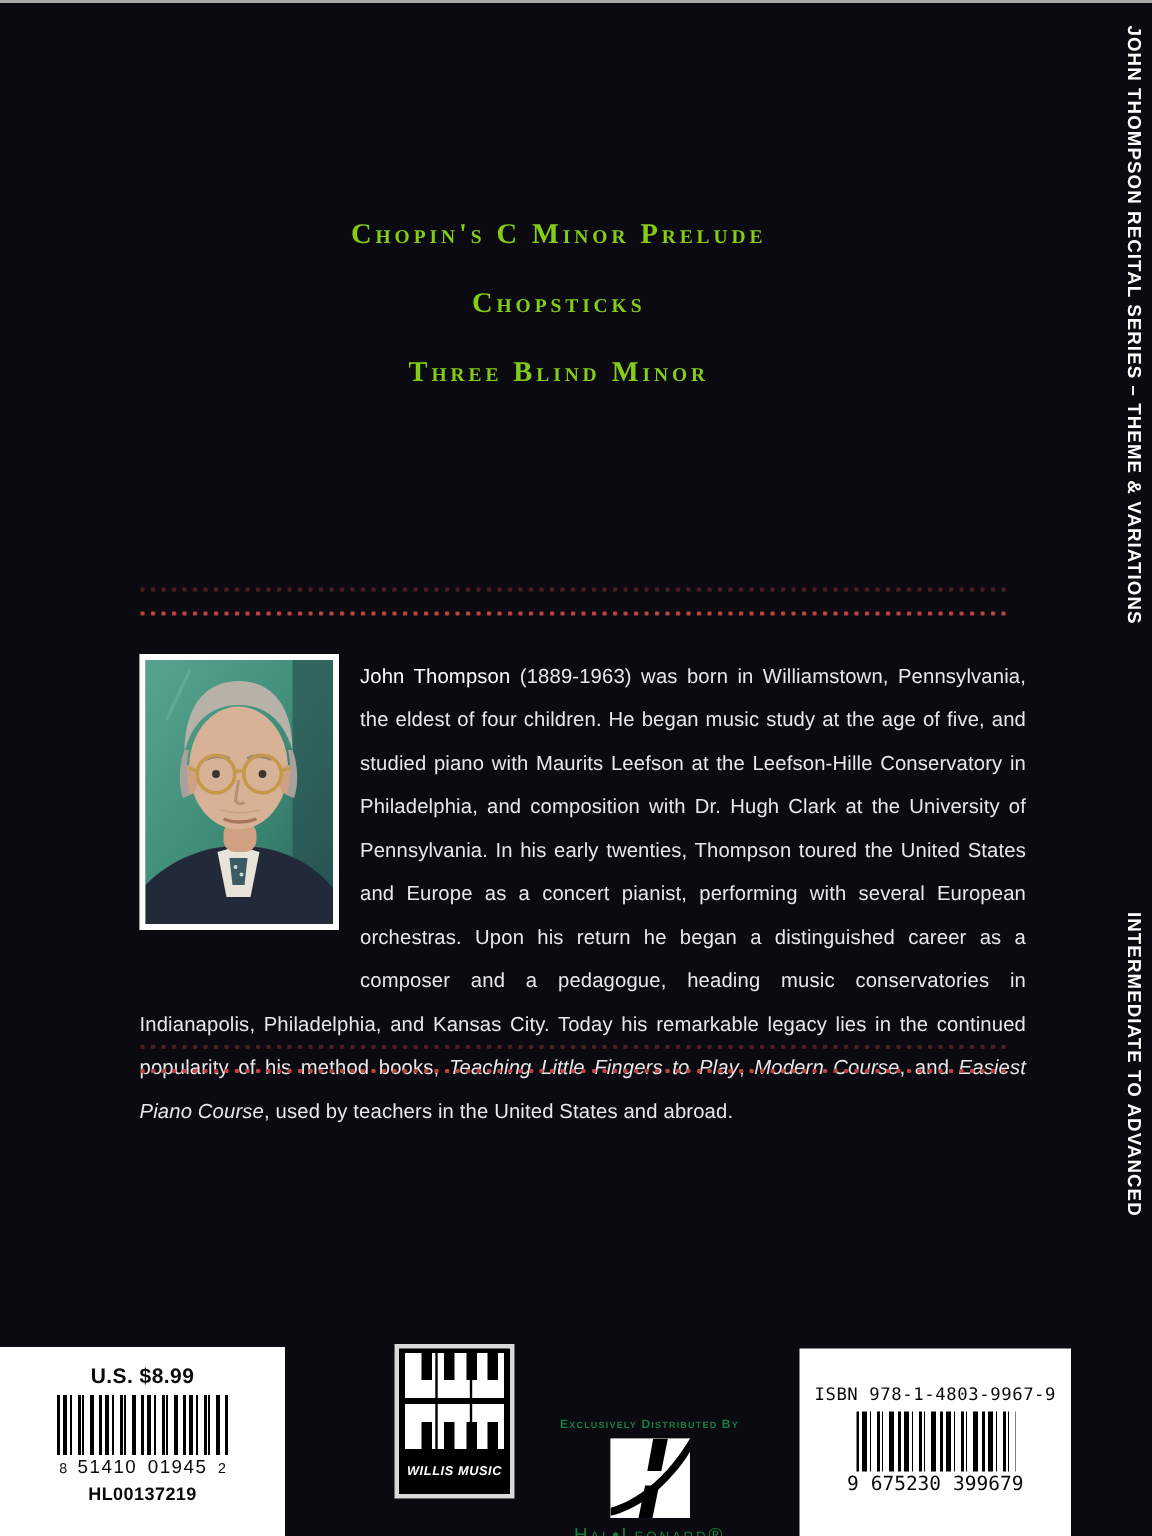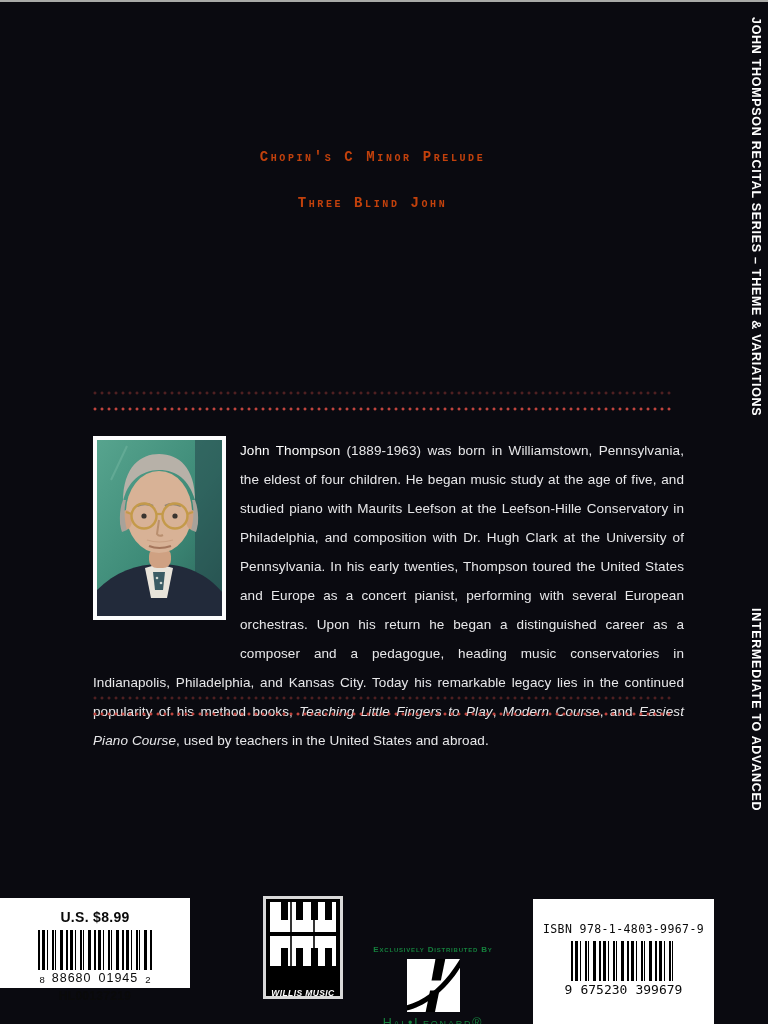--- a/index.html
+++ b/index.html
@@ -7,23 +7,23 @@
     position:relative;width:768px;height:1024px;overflow:hidden;
     background:#0a0a10;
     font-family:"Liberation Sans",sans-serif;
   }
   .scan-edge-top{position:absolute;left:0;top:0;width:768px;height:2px;background:#dfe0da;opacity:.75;}
 
   
   .titles{position:absolute;left:10px;top:134px;width:725px;text-align:center;}
   .song-title{
     display:block;height:46px;line-height:46px;
-    font-family:Liberation Mono, monospace;
+    font-family:Liberation Serif, serif;
     font-variant:small-caps;
-    font-size:14px;letter-spacing:2.6px;color:#c2410c;font-weight:600;
+    font-size:19px;letter-spacing:2.6px;color:#84cc16;font-weight:600;
   }
 
   
   .divider{position:absolute;left:93px;width:578px;height:20px;}
   .dot-row{
     width:100%;height:4px;
     background-image:radial-gradient(circle at 2px 2px,#c0443e 1.35px,rgba(0,0,0,0) 1.7px);
     background-size:7px 4px;background-repeat:repeat-x;
   }
   .dot-row.faint{opacity:.38;margin-bottom:12px;}
@@ -48,21 +48,21 @@
   .spine-text{
     position:absolute;right:5px;color:#ffffff;font-weight:bold;
     font-size:12.5px;letter-spacing:.7px;
     writing-mode:vertical-rl;white-space:nowrap;
   }
   .spine-top{top:17px;}
   .spine-bottom{top:608px;}
 
   
   .panel{position:absolute;background:#ffffff;color:#0a0a0a;}
-  .panel-left{left:0;top:898px;width:190px;height:90px;text-align:center;}
+  .panel-left{left:0;top:898px;width:190px;height:126px;text-align:center;}
   .panel-right{left:533px;top:899px;width:181px;height:125px;text-align:center;}
 
   .price{margin-top:11px;font-size:14px;font-weight:bold;letter-spacing:.3px;}
   .barcode{
     margin:5px auto 0;height:40px;
     background:repeating-linear-gradient(90deg,
       #000 0 2px,#fff 2px 4px,#000 4px 7px,#fff 7px 9px,
       #000 9px 10px,#fff 10px 14px,#000 14px 16px,#fff 16px 17px,
       #000 17px 18px,#fff 18px 22px,#000 22px 25px,#fff 25px 28px);
   }
@@ -83,21 +83,21 @@
     font-family:"DejaVu Sans Mono",monospace;font-size:13px;
   }
 
   
   .willis{
     position:absolute;left:263px;top:896px;width:68px;height:92px;
     border:3px solid #d9d9d9;background:#000;padding:3px 3px 2px;
   }
   .willis-text{
     color:#fff;font-size:8.5px;font-weight:bold;font-style:italic;
-    text-align:center;letter-spacing:.4px;margin-top:16px;white-space:nowrap;
+    text-align:center;letter-spacing:.4px;margin-top:2px;white-space:nowrap;
   }
 
   
   .distrib{position:absolute;left:366px;top:945px;width:134px;text-align:center;color:#15803d;}
   .distrib-tagline{
     font-variant:small-caps;font-weight:bold;font-size:8px;letter-spacing:.8px;
   }
   .hl-mark{width:53px;height:53px;margin:5px auto 4px;display:block;background:#fff;}
   .distrib-name{
     font-variant:small-caps;font-size:12.5px;letter-spacing:1.8px;font-weight:400;
@@ -105,21 +105,22 @@
 </style>
 </head>
 <body>
 
 <div class="page">
 
   <div class="scan-edge-top"></div>
 
   <div class="titles">
     <span class="song-title">Chopin's C Minor Prelude</span>
-    <span class="song-title">Three Blind John</span>
+    <span class="song-title">Chopsticks</span>
+    <span class="song-title">Three Blind Minor</span>
   </div>
 
   <div class="divider divider-top">
     <div class="dot-row faint"></div>
     <div class="dot-row"></div>
   </div>
 
   <div class="bio-section">
     <div class="photo">
       <svg width="125" height="176" viewBox="0 0 125 176" xmlns="http://www.w3.org/2000/svg">
@@ -181,21 +182,21 @@
   </div>
 
   <div class="spine-text spine-top">JOHN THOMPSON RECITAL SERIES – THEME &amp; VARIATIONS</div>
   <div class="spine-text spine-bottom">INTERMEDIATE TO ADVANCED</div>
 
   <div class="panel panel-left">
     <div class="price">U.S. $8.99</div>
     <div class="barcode barcode-upc"></div>
     <div class="digits-row">
       <span class="outer">8</span>
-      <span>88680</span>
+      <span>51410</span>
       <span>01945</span>
       <span class="outer">2</span>
     </div>
     <div class="hl-number">HL00137219</div>
   </div>
 
   <div class="willis">
     <svg width="68" height="66" viewBox="0 0 68 66" xmlns="http://www.w3.org/2000/svg">
       <rect width="68" height="66" fill="#000"></rect>
 

